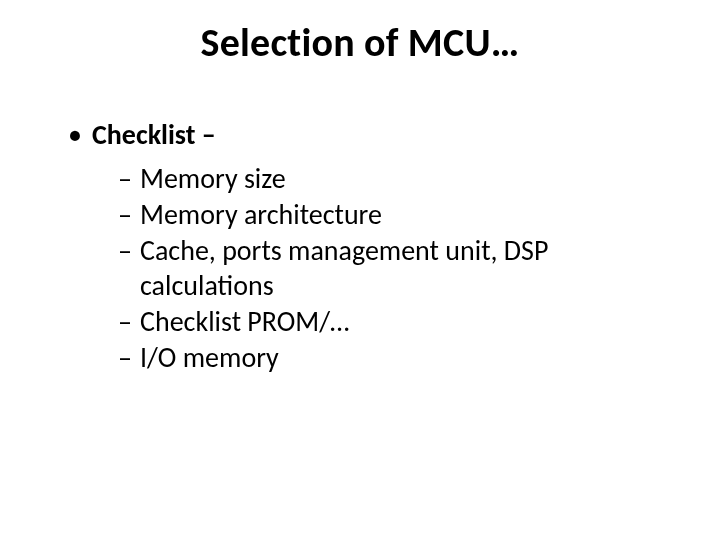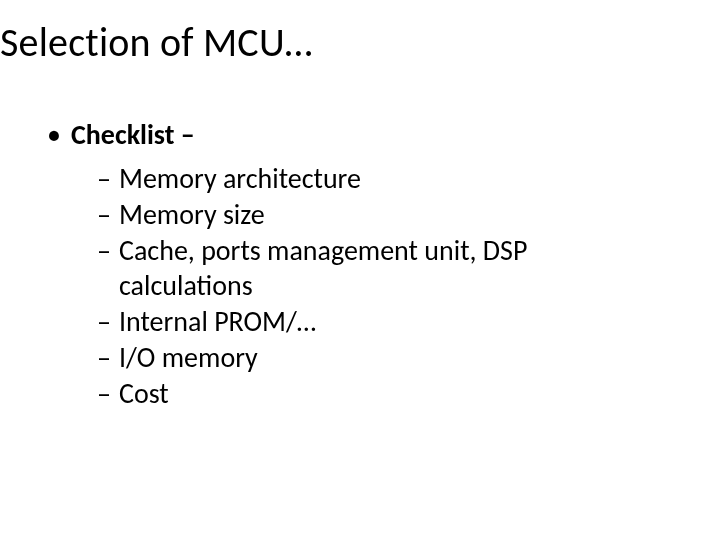--- a/index.html
+++ b/index.html
@@ -15,28 +15,29 @@
     width: 720px;
     height: 540px;
     position: relative;
     box-sizing: border-box;
   }
   .title {
     position: absolute;
     top: 18px;
     left: 0;
     width: 100%;
+    text-align: center;
     font-size: 40px;
-    font-weight: 400;
+    font-weight: 700;
     letter-spacing: 0.2px;
   }
   .body {
     position: absolute;
     top: 118px;
-    left: 43px;
+    left: 64px;
     right: 54px;
     font-size: 28px;
     line-height: 1.22;
   }
   .lvl1 {
     position: relative;
     padding-left: 28px;
     font-weight: 700;
     margin-bottom: 10px;
   }
@@ -65,21 +66,20 @@
 </style>
 </head>
 <body>
 
 <div class="slide">
   <div class="title">Selection of MCU…</div>
 
   <div class="body">
     <div class="lvl1">Checklist –</div>
     <div class="lvl2-wrap">
+      <div class="lvl2">Memory size</div>
       <div class="lvl2">Memory architecture</div>
-      <div class="lvl2">Memory size</div>
       <div class="lvl2">Cache, ports management unit, DSP calculations</div>
-      <div class="lvl2">Internal PROM/…</div>
+      <div class="lvl2">Checklist PROM/…</div>
       <div class="lvl2">I/O memory</div>
-      <div class="lvl2">Cost</div>
     </div>
   </div>
 </div>
 
 </body></html>

